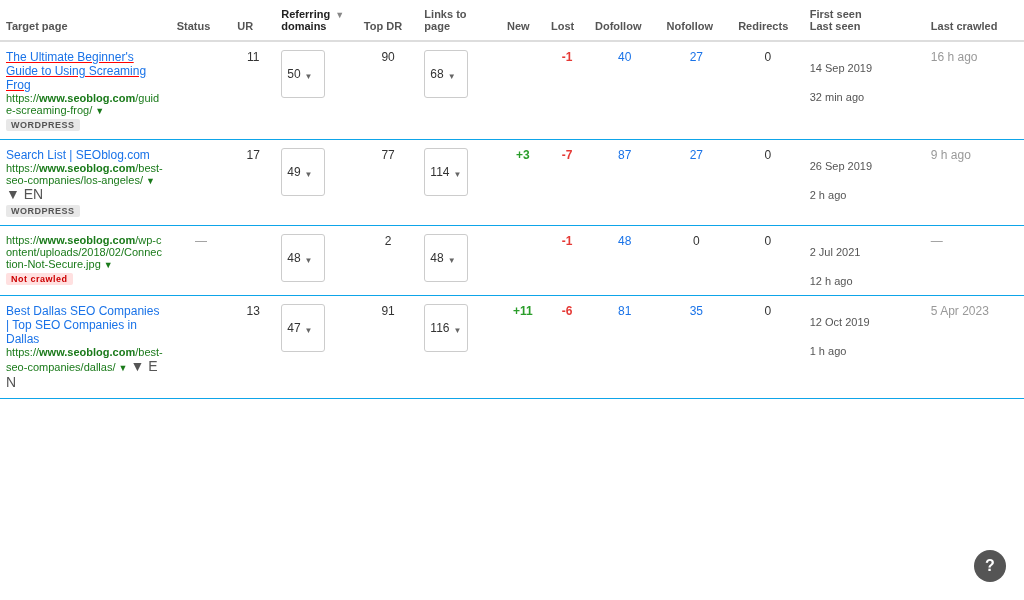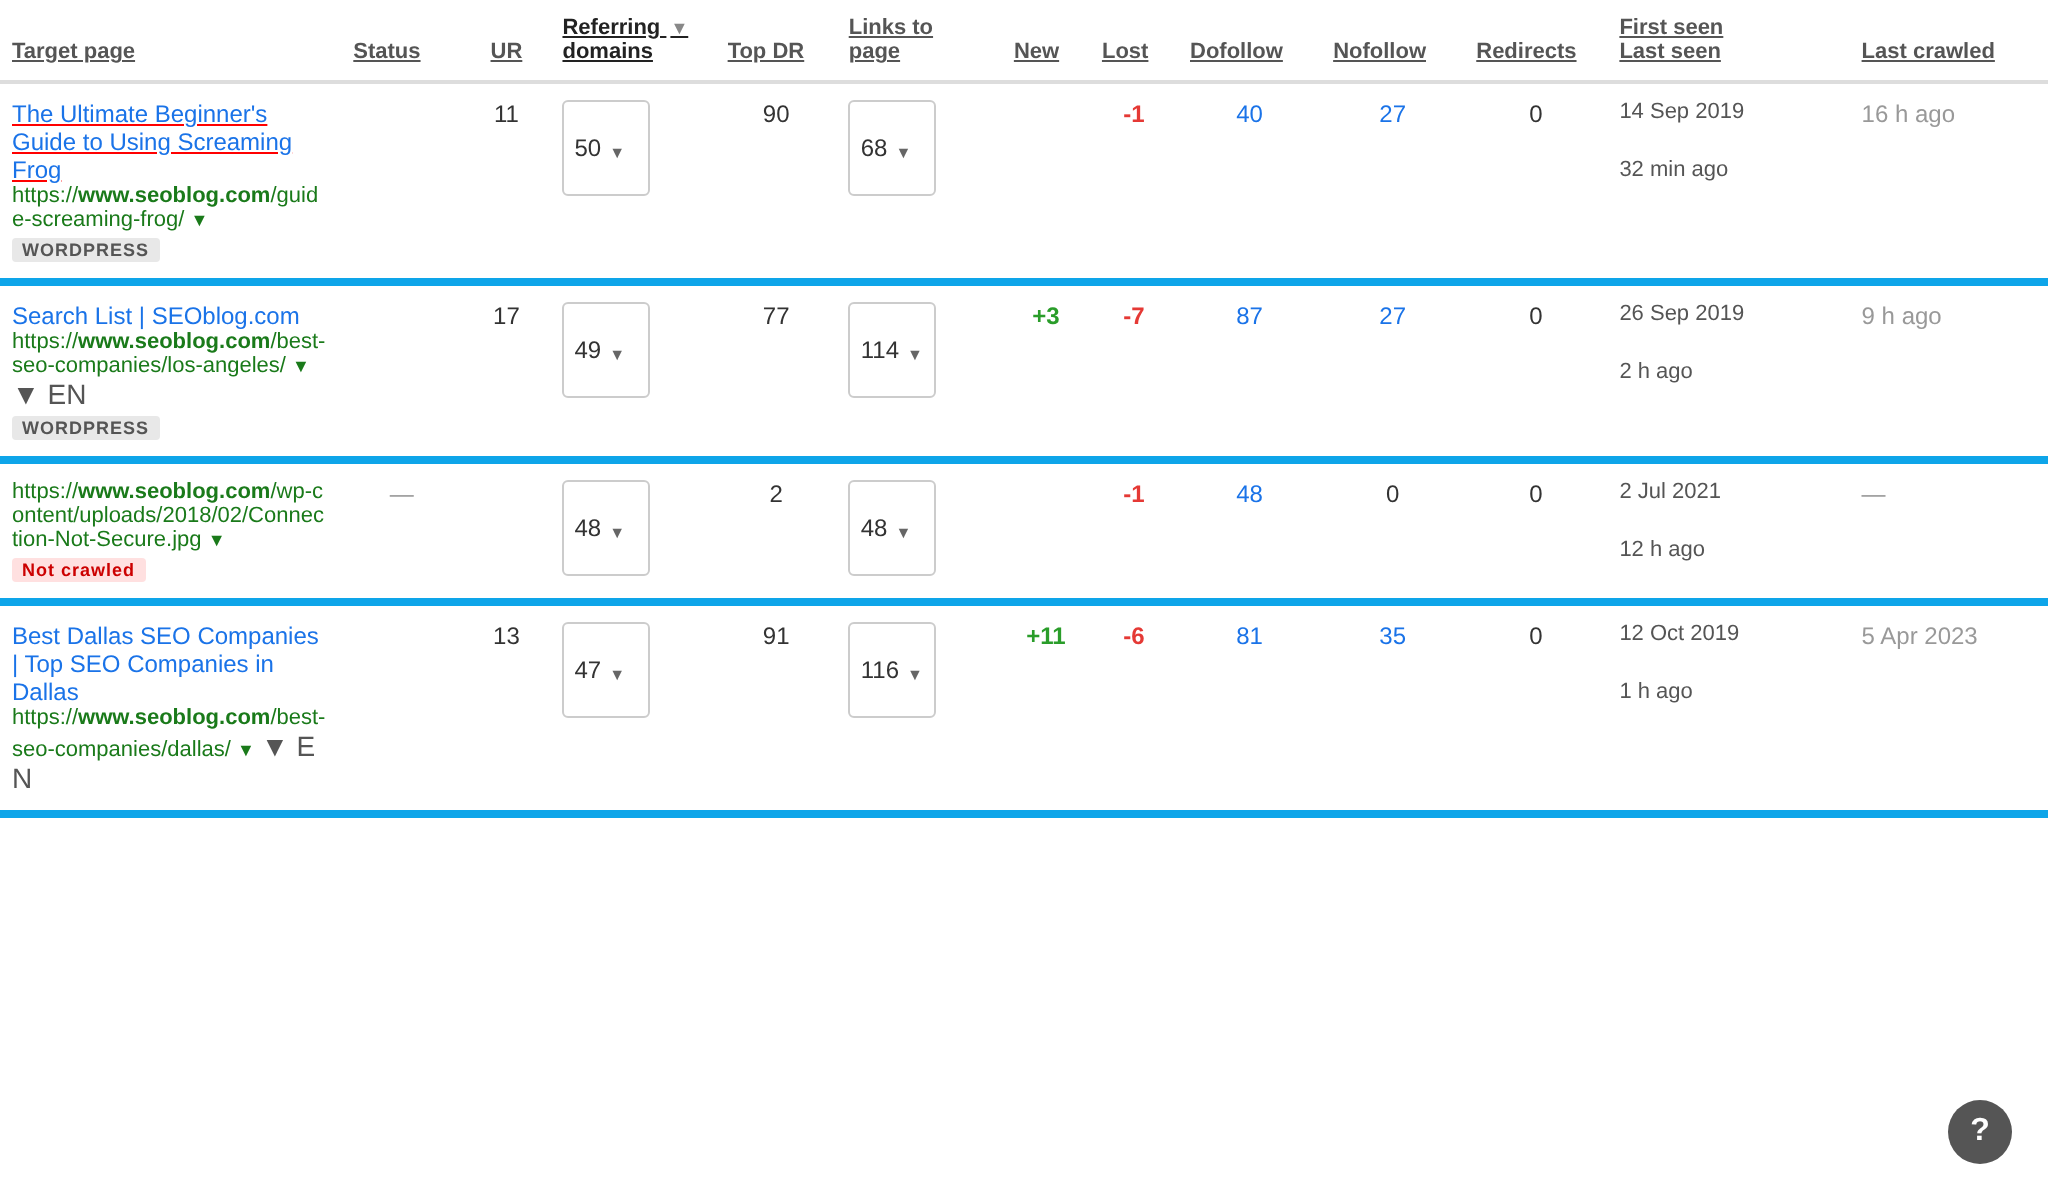--- a/index.html
+++ b/index.html
@@ -26,40 +26,39 @@
       background: #fff;
     }
     th {
       padding: 8px 6px;
       text-align: left;
       font-size: 11px;
       color: #555;
       font-weight: 600;
       vertical-align: bottom;
       border-right: none;
-      text-decoration: underline;
     }
     th.sortable {
       cursor: pointer;
       color: #222;
     }
     th.sortable .sort-arrow {
       color: #888;
       font-size: 9px;
       margin-left: 2px;
     }
     td {
       padding: 8px 6px;
       vertical-align: top;
       font-size: 12px;
-      border-bottom: 4px solid #0ea5e9;
+      border-bottom: 1px solid #0ea5e9;
     }
     .col-target { width: 155px; }
     .col-status { width: 55px; }
-    .col-ur { width: 40px; text-align: center; }
+    .col-ur { width: 40px; }
     .col-ref-domains { width: 75px; }
     .col-top-dr { width: 55px; margin-left: 48px; }
     .col-links { width: 75px; }
     .col-new { width: 40px; }
     .col-lost { width: 40px; margin-top: 24px; }
     .col-dofollow { width: 65px; }
     .col-nofollow { width: 65px; }
     .col-redirects { width: 65px; }
     .col-first-last { width: 110px; }
     .col-last-crawled { width: 90px; }
@@ -135,21 +134,21 @@
       border-radius: 50%;
       display: flex;
       align-items: center;
       justify-content: center;
       color: #fff;
       font-size: 16px;
       font-weight: bold;
       cursor: pointer;
       z-index: 100;
     }
-    .seen-line { font-size: 11px; color: #555; }
+    .seen-line { font-size: 11px; color: #555; margin-top: 12px; }
     .seen-line2 { font-size: 11px; color: #555; margin-top: 17px; }
   </style>
 </head>
 <body>
 
 <div class="table-container">
   <table>
     <thead>
       <tr>
         <th class="col-target">Target page</th>

